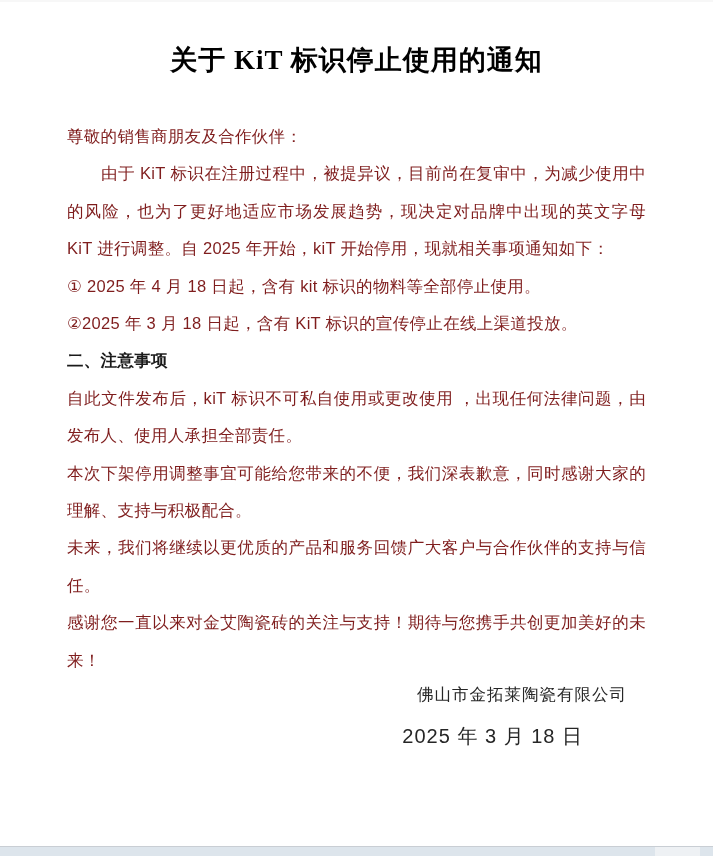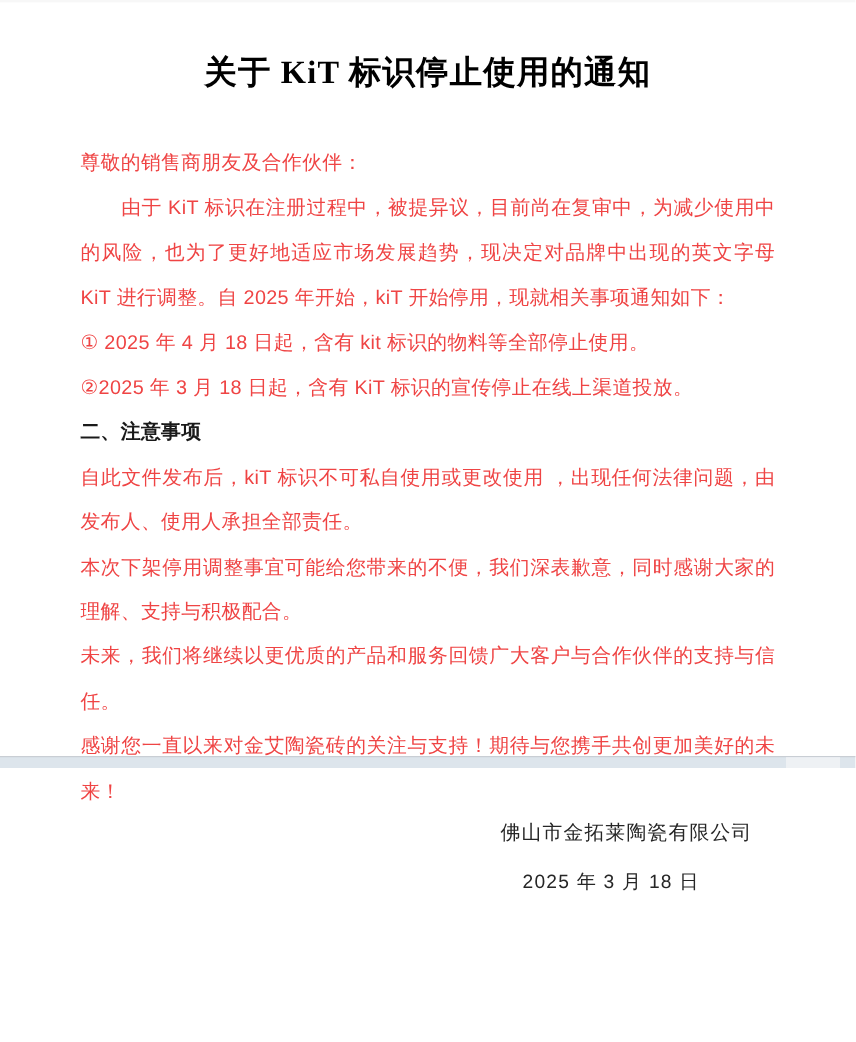--- a/index.html
+++ b/index.html
@@ -2,57 +2,57 @@
 <html><head>
 <meta charset="utf-8">
 <style>
   * { margin: 0; padding: 0; box-sizing: border-box; }
   html, body { width: 713px; height: 868px; background: #ffffff; overflow: hidden; }
   body { font-family: "Liberation Sans", "DejaVu Sans", sans-serif; color: #262626; }
 
   .page {
     position: relative;
     width: 713px;
-    height: 640px;
+    height: 856px;
     background: #ffffff;
     padding: 42px 67px 0 67px;
   }
 
   .doc-title {
     text-align: center;
     font-size: 27px;
     font-weight: bold;
     color: #000000;
     line-height: 36px;
     letter-spacing: 1px;
     font-family: "Liberation Serif", "DejaVu Serif", serif;
   }
 
   .flow { margin-top: 40px; }
 
   .line, .para, .heading {
     font-size: 16.5px;
     line-height: 37.4px;
-    color: #ef4444;
+    color: #7f1d1d;
     letter-spacing: 0.3px;
   }
 
   .para { text-align: justify; }
   .indent { text-indent: 34px; }
   .heading { font-weight: bold; color: #1a1a1a; }
 
   .signature { text-align: right; }
   .signature .company {
     font-size: 16.5px;
     line-height: 30px;
     padding-right: 19px;
     letter-spacing: 1px;
   }
   .signature .date {
-    font-size: 16px;
+    font-size: 20px;
     line-height: 30px;
     margin-top: 12px;
     padding-right: 63px;
     letter-spacing: 1px;
     text-align: right;
   }
 
   .bottom-bar {
     position: absolute;
     left: 0;

